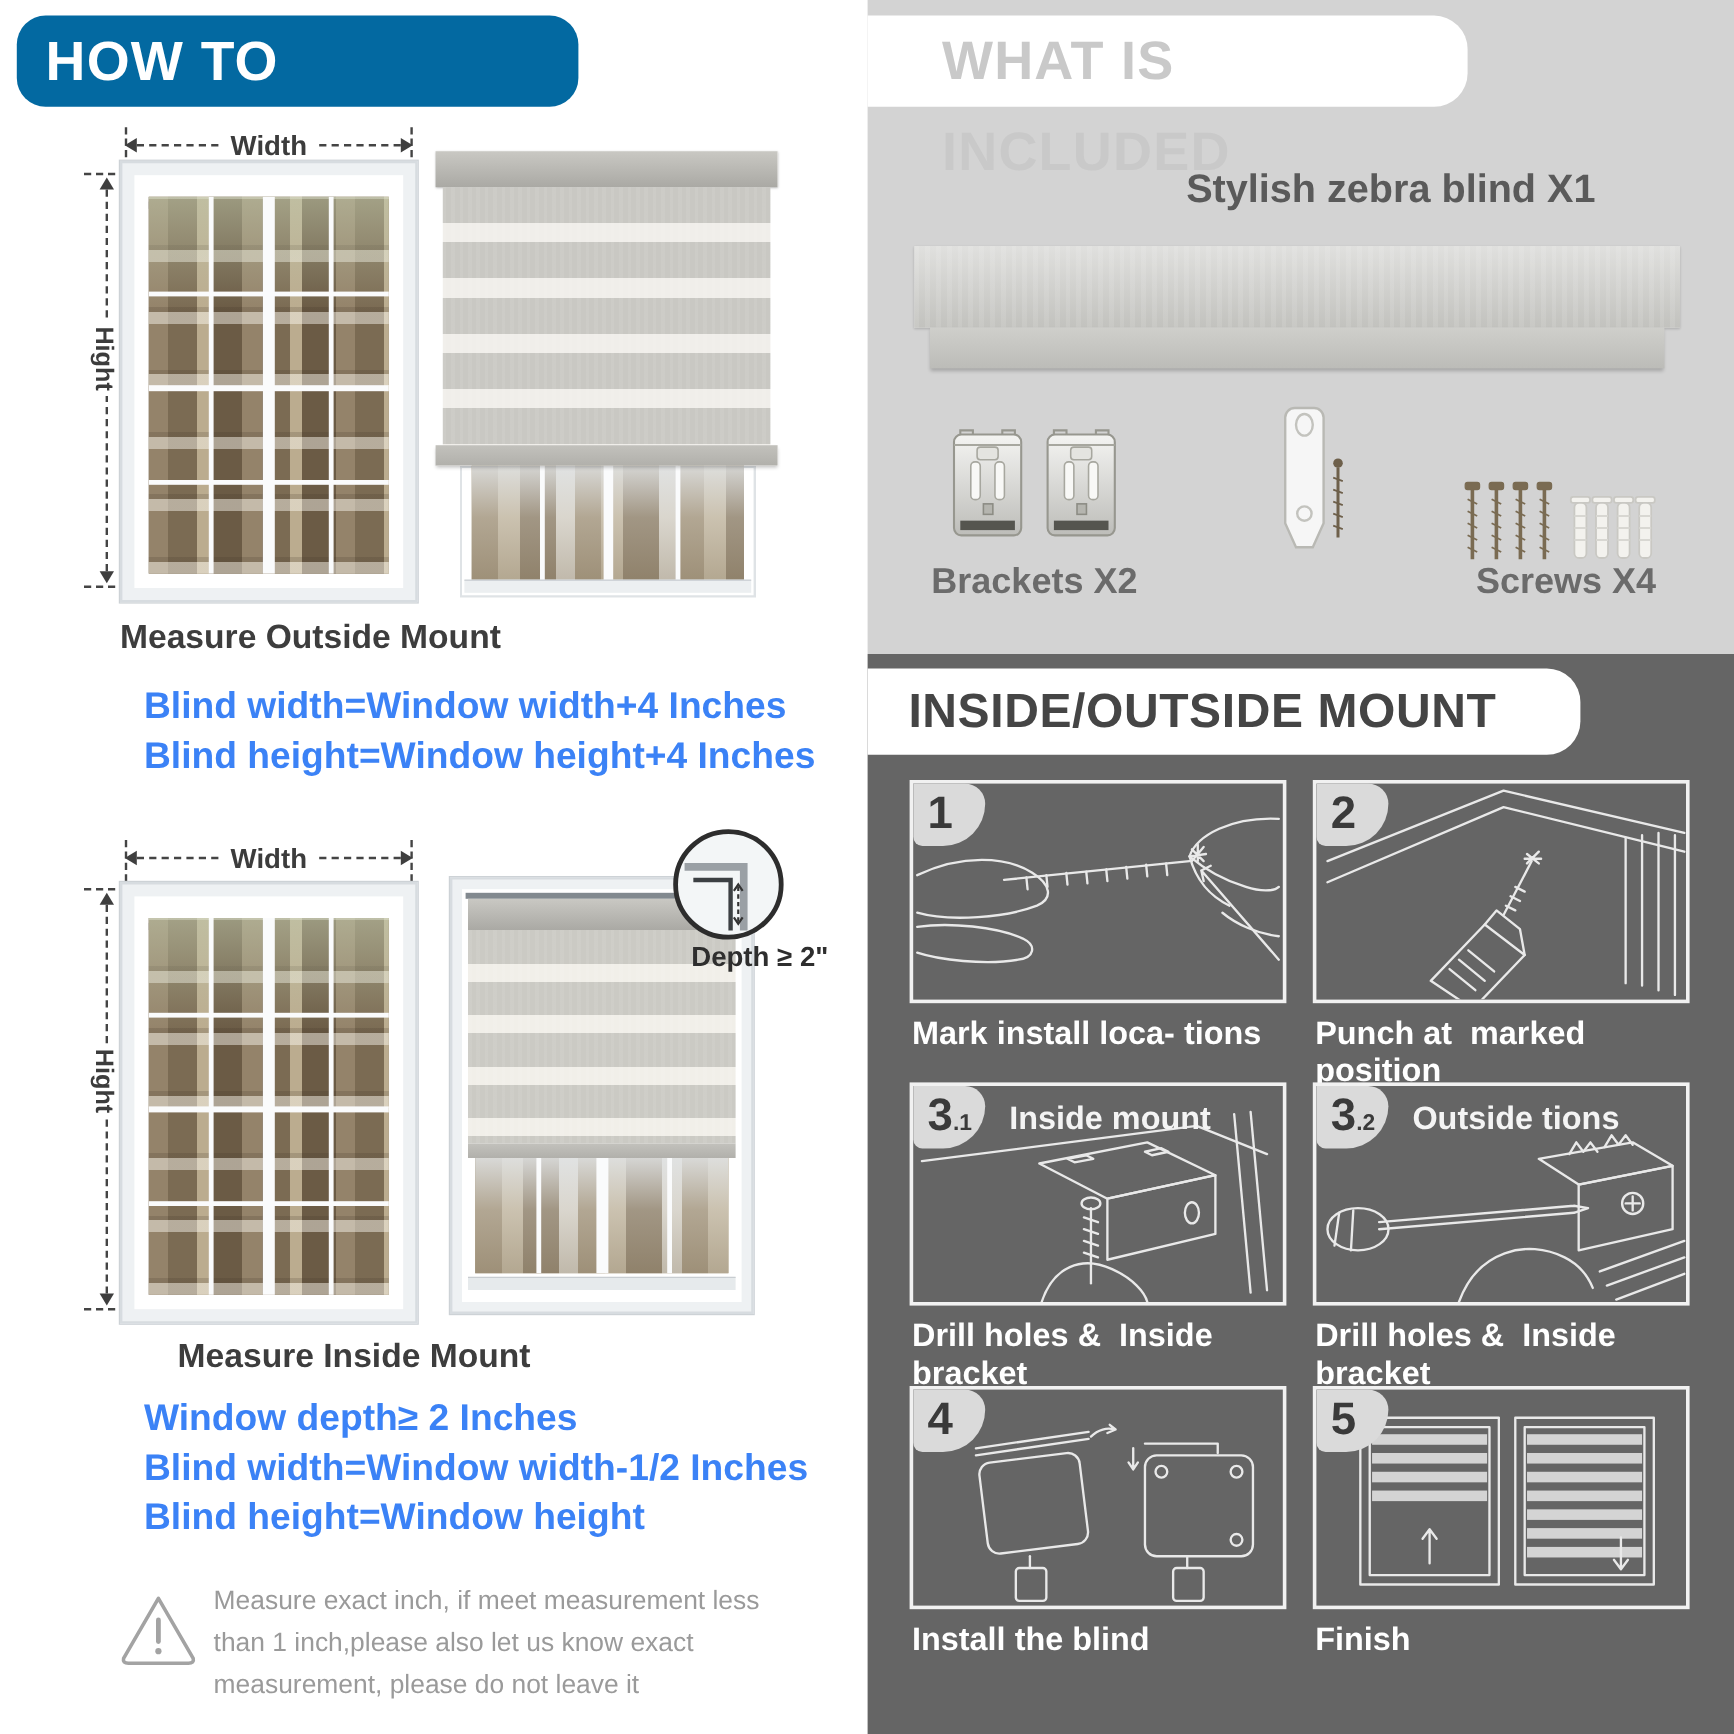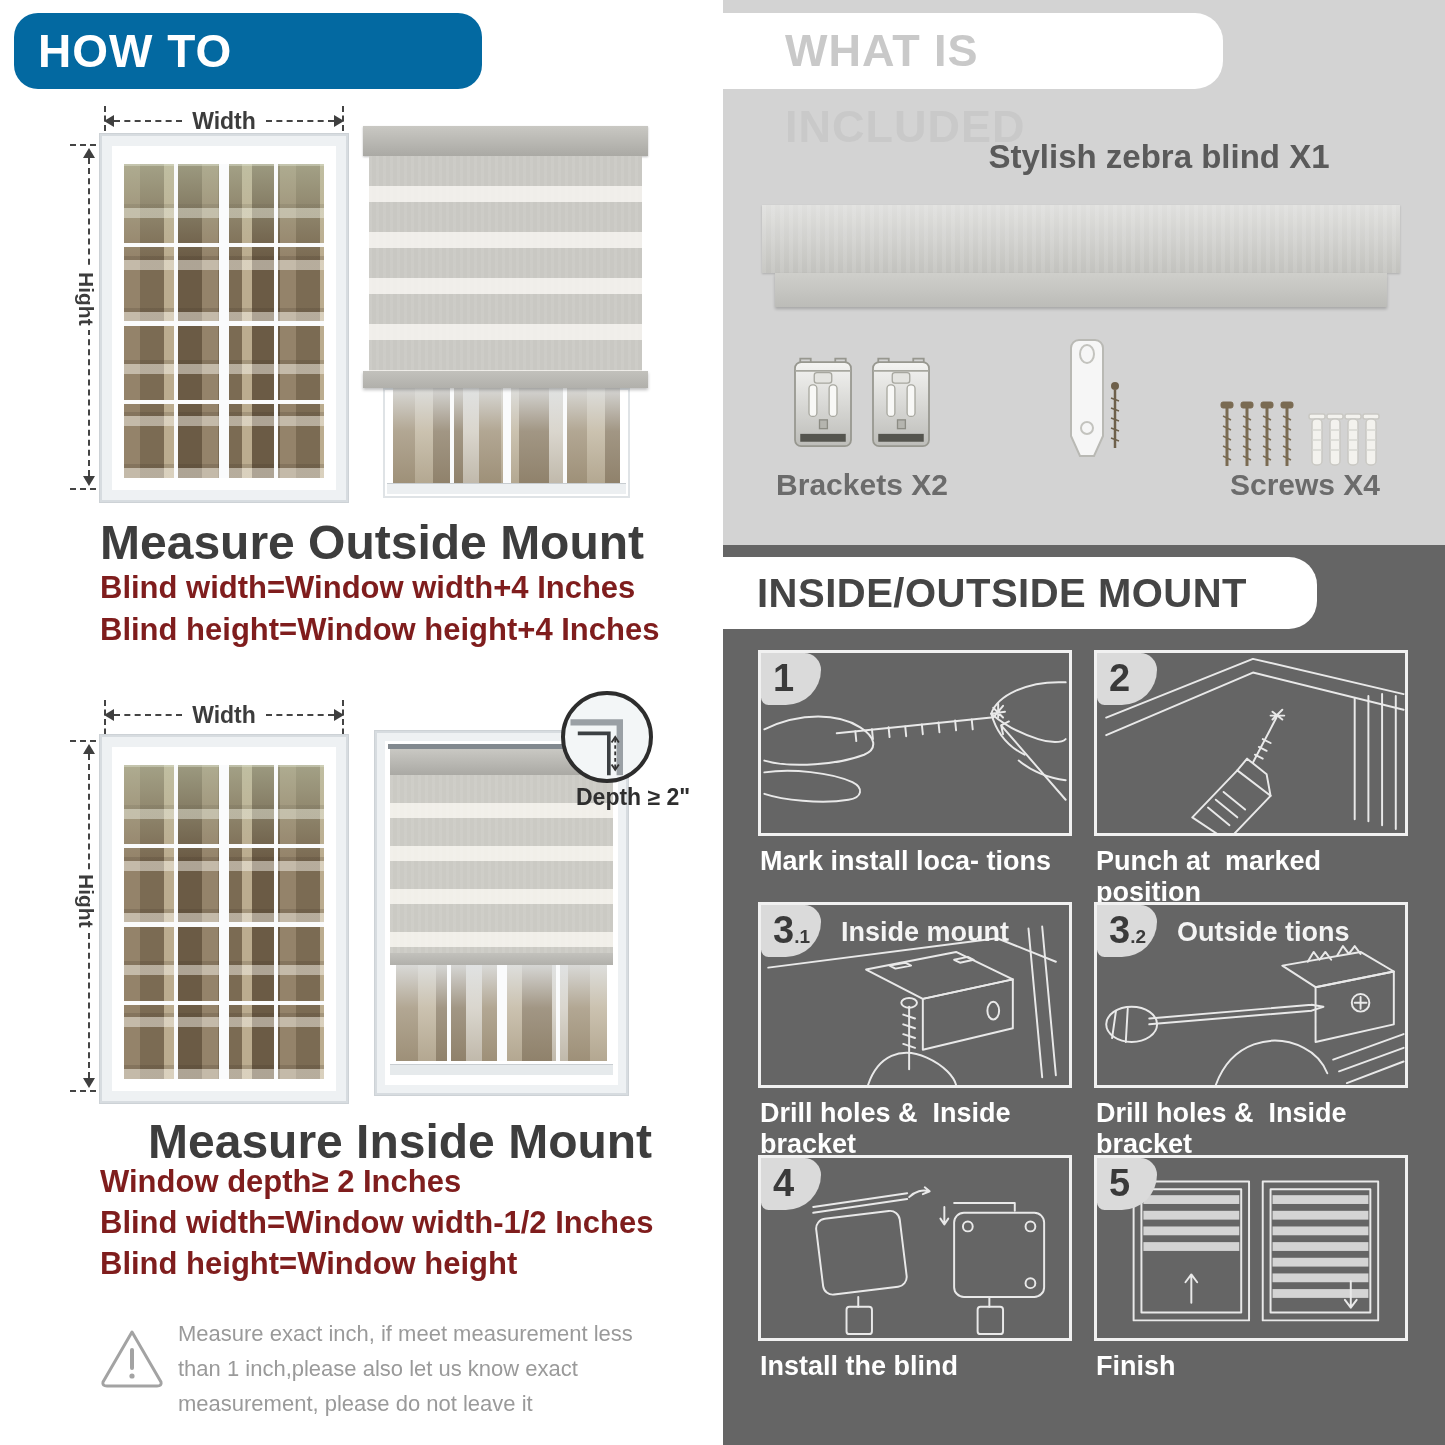--- a/index.html
+++ b/index.html
@@ -56,22 +56,22 @@
   .tri.u{border-left:6px solid transparent;border-right:6px solid transparent;border-bottom:10px solid #3f3f3f;border-top:none;}
   .tri.d{border-left:6px solid transparent;border-right:6px solid transparent;border-top:10px solid #3f3f3f;border-bottom:none;}
   .wlabel{font-size:23px;font-weight:bold;color:#3c3c3c;padding:0 10px;}
   .vdash{width:0;border-left:2px dashed #444444;}
   .varrow{display:flex;flex-direction:column;align-items:center;width:14px;}
   .varrow .dash{flex:1;width:0;border-left:2px dashed #444444;}
   .hlabel{font-size:21px;font-weight:bold;color:#3c3c3c;background:#ffffff;
           writing-mode:vertical-rl;padding:4px 0;}
 
   
-  .h-measure{font-size:48px;font-weight:bold;color:#3d3d3d;}
-  .formula{font-size:31px;font-weight:bold;color:#7f1d1d;line-height:40px;}
+  .h-measure{font-size:28px;font-weight:bold;color:#3d3d3d;}
+  .formula{font-size:31px;font-weight:bold;color:#3b82f6;line-height:40px;margin-left:20px;}
   .note-text{font-size:22px;color:#9a9a9a;line-height:35px;}
   .warn-tri{width:64px;height:60px;}
 
   
   .blind-label{left:723px;top:138px;width:872px;text-align:center;font-size:33px;font-weight:bold;color:#5a5a5a;}
   .part-label{font-size:30px;font-weight:bold;color:#6b6b6b;text-align:center;}
   .headrail-main{left:762px;top:205px;width:638px;height:68px;
       background:repeating-linear-gradient(90deg, rgba(255,255,255,.10) 0 4px, rgba(0,0,0,0) 4px 9px),
                  linear-gradient(to bottom,#e0e0de,#c2c2be);
       box-shadow:0 1px 2px rgba(0,0,0,.18);}

